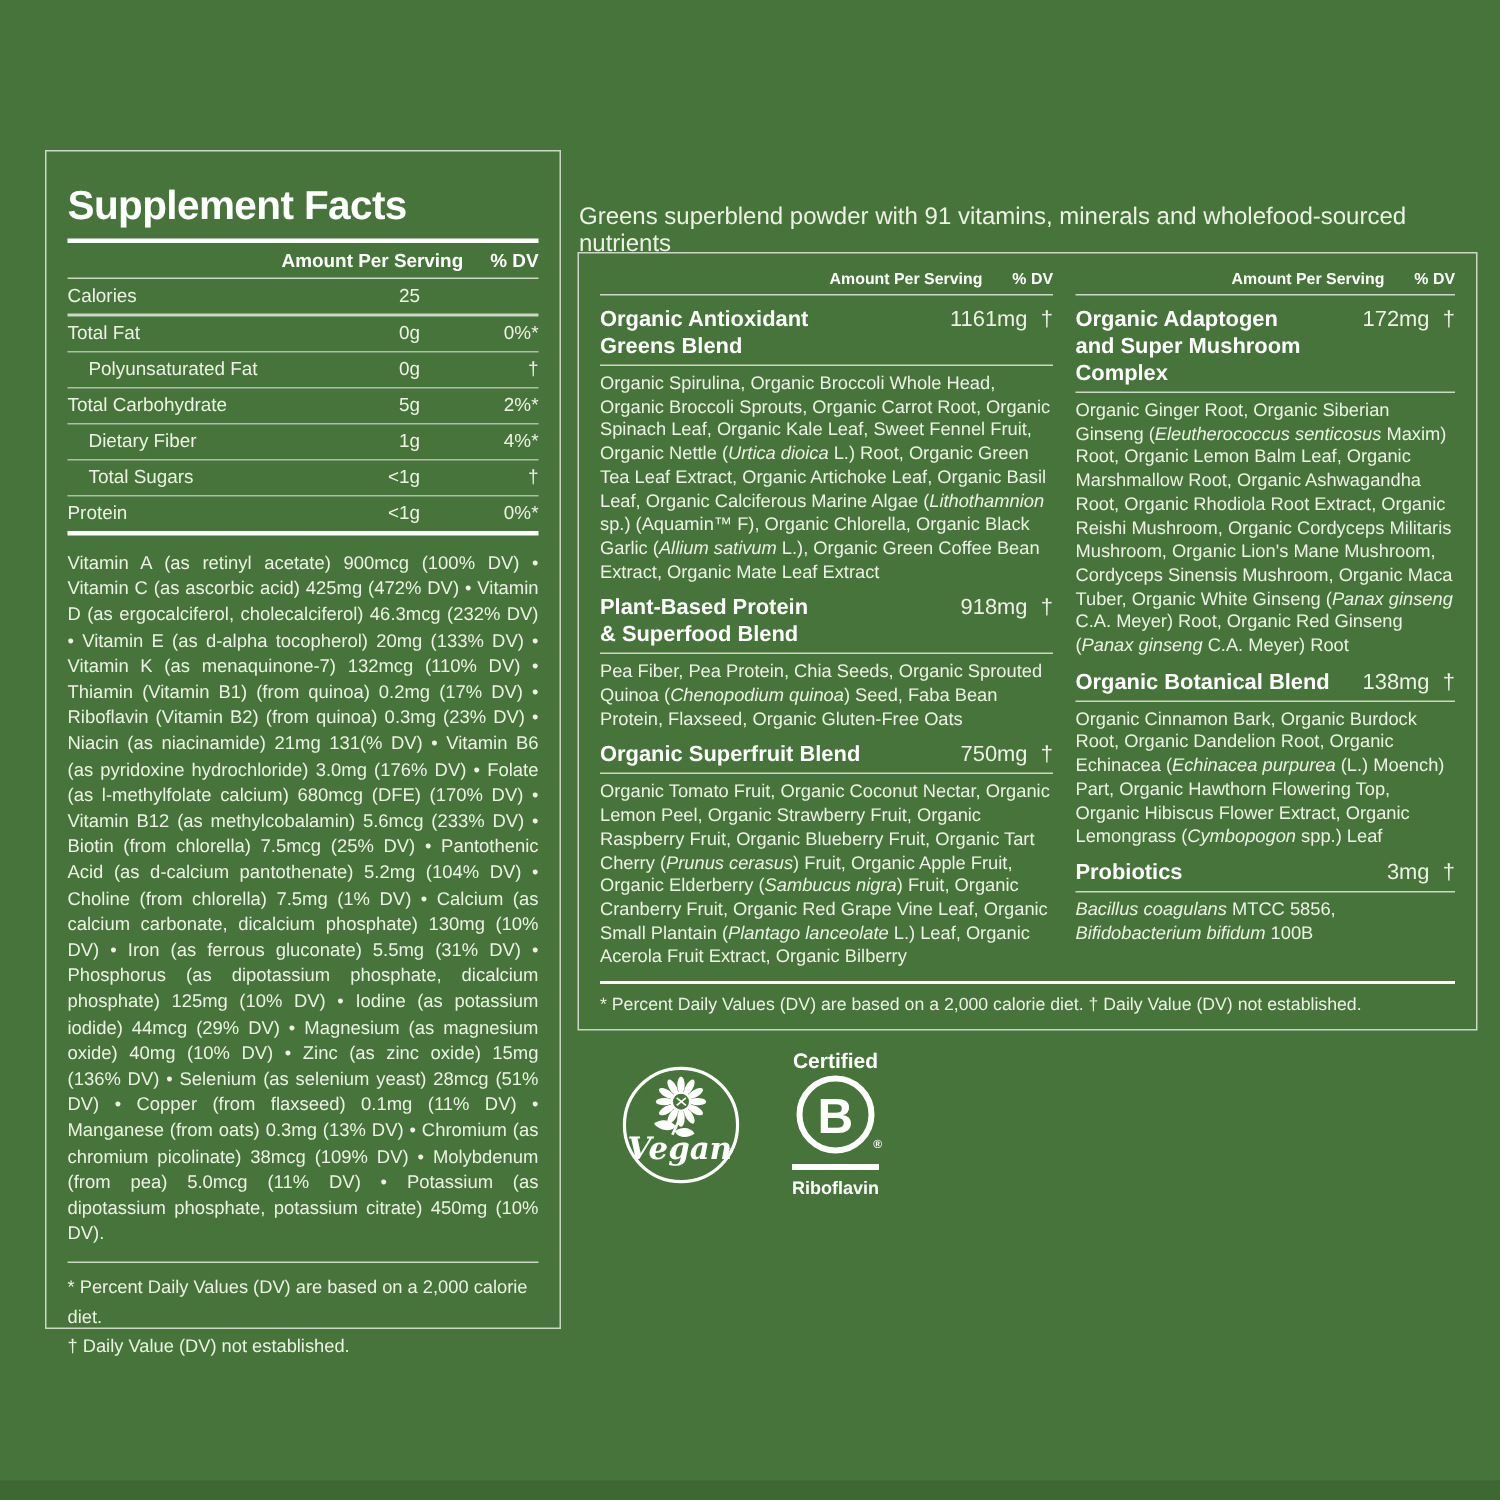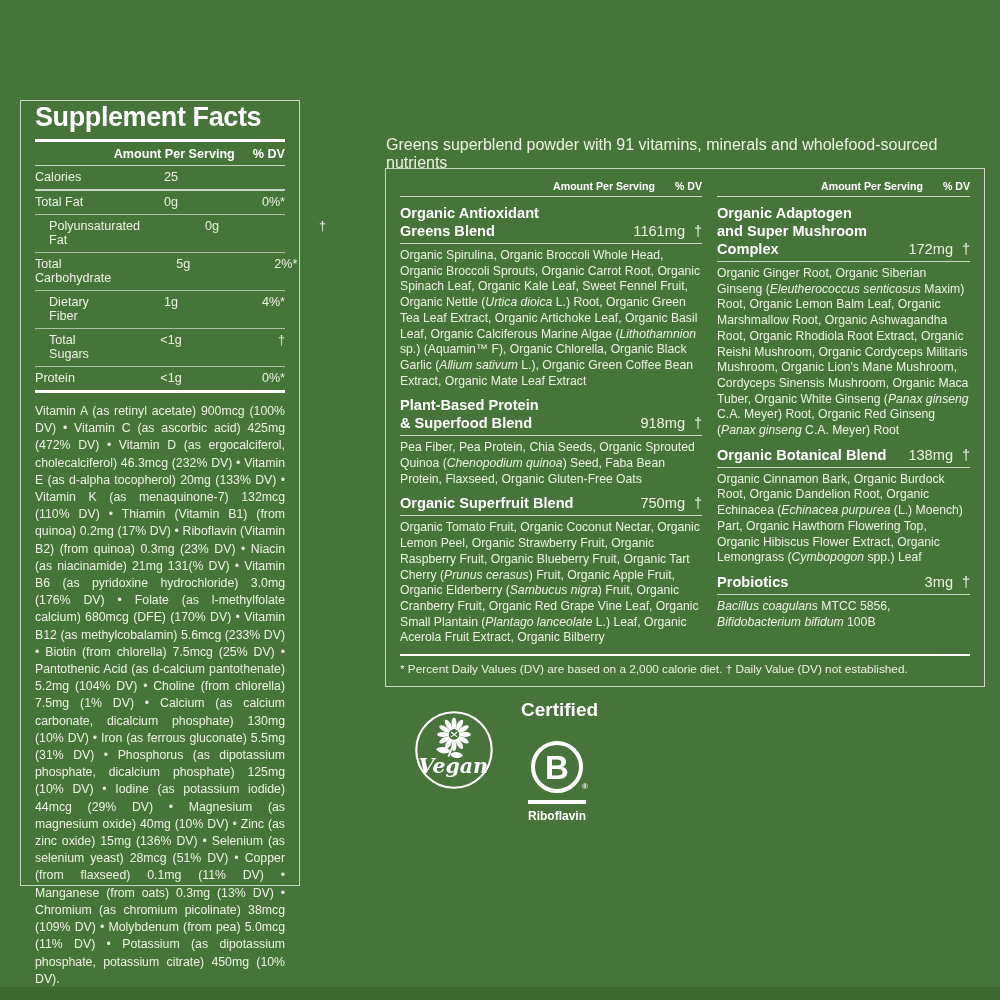--- a/index.html
+++ b/index.html
@@ -13,31 +13,31 @@
   *{margin:0;padding:0;box-sizing:border-box;}
   html,body{background:var(--bg);}
   .page{
     position:relative;width:1000px;height:1000px;background:var(--bg);
     overflow:hidden;font-family:"Liberation Sans",sans-serif;color:var(--txt);
   }
   .bottom-band{position:absolute;left:0;right:0;bottom:0;height:13px;background:var(--band);}
 
   
   .sf-box{
-    position:absolute;left:20px;top:100px;width:280px;height:786px;
-    border:1px solid var(--line);padding:1px 14px;
+    position:absolute;left:30px;top:100px;width:344px;height:786px;
+    border:1px solid var(--line);padding:21px 14px;
   }
   .sf-title{font-size:27px;font-weight:bold;color:var(--hd);letter-spacing:-.4px;margin-bottom:6px;}
   .sf-serving{font-size:12.6px;line-height:19px;}
   .bar-thick{height:3px;background:var(--hd);}
   .bar-med{height:2px;background:var(--hd);}
   .bar-thin{height:1px;background:var(--line);}
   .sf-colhead{display:flex;justify-content:flex-end;gap:18px;font-size:12.6px;font-weight:bold;color:var(--hd);padding:5px 0 4px;}
   .frow{display:grid;grid-template-columns:1fr 70px 42px;font-size:12.6px;padding:4px 0 5px;border-top:1px solid var(--line-soft);gap:37px;}
-  .frow .amt{text-align:center;}
+  .frow .amt{text-align:right;}
   .frow .dv{text-align:right;}
   .frow.first{border-top:1px solid var(--line);}
   .frow.med{border-top-width:2px;border-top-color:var(--line);}
   .frow .ind{padding-left:14px;}
   .sf-micro{margin-top:10px;font-size:12.3px;line-height:17.2px;text-align:justify;}
   .sf-foot{margin-top:7px;font-size:12.2px;line-height:19.5px;}
   .sf-box .bar-thin.after-micro{margin-top:10px;}
 
   
   .prod-head{position:absolute;left:386px;top:98px;display:flex;align-items:center;gap:15px;}
@@ -52,33 +52,33 @@
   .blends-box{
     position:absolute;left:385px;top:168px;width:600px;min-height:518px;
     border:1px solid var(--line);padding:11px 14px 10px;display:flex;flex-direction:column;
   }
   .cols{display:flex;gap:15px;flex:1;}
   .col{display:flex;flex-direction:column;}
   .col-l{width:302px;}
   .col-r{flex:1;}
   .col-head{display:flex;justify-content:flex-end;gap:20px;font-size:10.6px;font-weight:bold;color:var(--hd);padding-bottom:4px;}
   .blend{margin-top:7px;}
-  .blend-head{display:flex;align-items:flex-end;font-size:14.6px;font-weight:bold;color:var(--hd);line-height:18px;}
+  .blend-head{display:flex;font-size:14.6px;font-weight:bold;color:var(--hd);line-height:18px;}
   .blend-amt{margin-left:auto;font-weight:normal;color:var(--txt);}
   .blend-dv{width:17px;text-align:right;font-weight:normal;color:var(--txt);}
   .blend-rule{height:1px;background:var(--line);margin-top:3px;}
   .blend-ing{font-size:12.2px;line-height:15.7px;margin-top:4px;}
   .box-foot{margin-top:8px;}
   .box-foot .note{font-size:11.8px;padding-top:6px;}
 
   
   .logos{position:absolute;left:389px;top:699px;display:flex;gap:26px;align-items:flex-start;}
   .vegan-wrap{margin-top:10px;margin-left:24px;}
   .bcorp{width:72px;text-align:center;color:var(--hd);}
-  .bcorp-certified{font-size:19px;font-weight:bold;margin-bottom:20px;}
+  .bcorp-certified{font-size:14px;font-weight:bold;margin-bottom:2px;}
   .bcorp-circle{
     width:52px;height:52px;border:4px solid var(--hd);border-radius:50%;
     margin:0 auto;display:flex;align-items:center;justify-content:center;
     font-size:33px;font-weight:bold;line-height:1;position:relative;
   }
   .bcorp-reg{position:absolute;right:-9px;bottom:-2px;font-size:8px;}
   .bcorp-bar{width:58px;height:4px;background:var(--hd);margin:7px auto 5px;}
   .bcorp-corp{font-size:12px;font-weight:bold;}
   i{font-style:italic;}
 </style>

